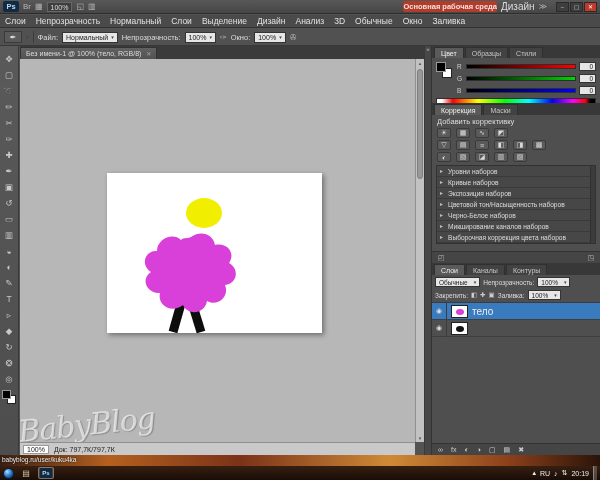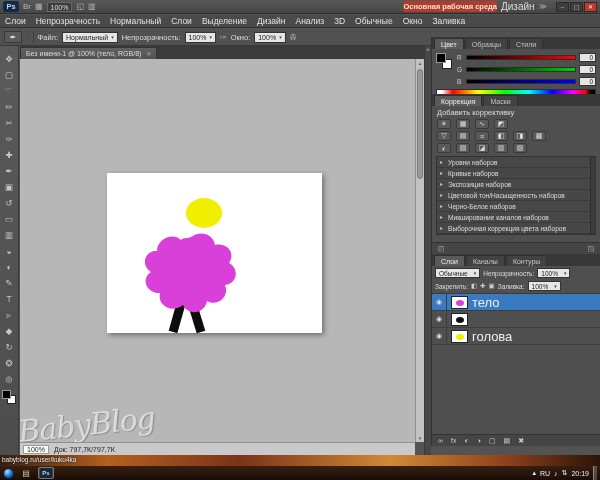--- a/index.html
+++ b/index.html
@@ -47,21 +47,21 @@
   .whitecanvas { position:absolute; left:87px; top:114px; width:215px; height:160px; background:#ffffff; box-shadow:2px 2px 5px rgba(0,0,0,.4); }
   .vscroll { position:absolute; right:0; top:13px; width:9px; bottom:13px; background:#c2c2c2; border-left:1px solid #909090; }
   .vscroll .sarr { position:absolute; left:0; width:8px; text-align:center; font-size:5px; color:#555; }
   .vthumb { position:absolute; left:1px; right:1px; top:10px; height:110px; background:#999; border:1px solid #7e7e7e; border-radius:3px; }
   .statusbar { position:absolute; left:0; bottom:0; right:9px; height:13px; background:#c9c9c9; border-top:1px solid #8f8f8f; display:flex; align-items:center; gap:5px; padding:0 3px; font-size:7px; color:#222; }
   .statuszoom { background:#fff; border:1px solid #999; padding:0 3px; height:9px; line-height:8px; }
   .watermark { position:absolute; left:-2px; bottom:0px; font-family:"DejaVu Serif", serif; font-style:italic; font-size:30px; color:rgba(255,255,255,.62); text-shadow:1px 1px 1px rgba(90,90,90,.45); transform:rotate(-6deg); letter-spacing:-1px; }
 
   
   .dockgutter { position:absolute; left:424px; top:46px; width:7px; height:409px; background:#474747; border-left:1px solid #3a3a3a; color:#bbb; font-size:6px; text-align:center; }
-  .panels { position:absolute; left:431px; top:37px; width:169px; height:409px; background:#4f4f4f; border-left:1px solid #333; display:flex; flex-direction:column; }
+  .panels { position:absolute; left:431px; top:46px; width:169px; height:409px; background:#4f4f4f; border-left:1px solid #333; display:flex; flex-direction:column; }
   .ptabs { height:12px; background:#383838; display:flex; align-items:flex-end; gap:1px; padding-left:2px; }
   .ptab { height:11px; line-height:11px; padding:0 6px; font-size:7px; color:#c5c5c5; background:#424242; border:1px solid #303030; border-bottom:none; white-space:nowrap; }
   .ptab.active { background:#5a5a5a; color:#eee; }
 
   .panel-color { height:57px; position:relative; }
   .colorbody { display:flex; gap:5px; padding:4px 4px 2px; }
   .cswatch { position:relative; width:16px; height:16px; }
   .cswatch .bgc { position:absolute; right:0; bottom:0; width:10px; height:10px; background:#fff; border:1px solid #222; }
   .cswatch .fgc { position:absolute; left:0; top:0; width:10px; height:10px; background:#000; border:1px solid #999; }
   .sliders { flex:1; display:flex; flex-direction:column; gap:3px; }
@@ -89,21 +89,21 @@
   .panel-layers { flex:1; position:relative; background:#4f4f4f; }
   .layerctl { display:flex; align-items:center; gap:3px; padding:2px 3px 1px; font-size:6.5px; color:#ddd; }
   .lselect { background:#e6e6e6; color:#222; border:1px solid #333; height:10px; display:flex; align-items:center; gap:6px; padding:0 3px; font-size:6.5px; }
   .lockicons { display:flex; gap:3px; font-size:6.5px; color:#ccc; }
   .layerrows { margin-top:1px; border-top:1px solid #3c3c3c; }
   .lrow { height:17px; display:flex; align-items:center; border-bottom:1px solid #3e3e3e; background:#4f4f4f; }
   .lrow.selected { background:#3a7bbf; }
   .leye { width:15px; height:17px; border-right:1px solid #3c3c3c; display:flex; align-items:center; justify-content:center; color:#ddd; font-size:7px; }
   .lthumb { width:17px; height:13px; background:#fff; border:1px solid #222; margin:0 4px; position:relative; flex:none; }
   .ldot { position:absolute; left:4px; top:3px; width:8px; height:6px; border-radius:50%; }
-  .lname { font-size:13px; color:#eee; flex:1; }
+  .lname { font-size:10px; color:#eee; flex:1; }
   .llock { font-size:7px; color:#ccc; margin-right:5px; }
   .lbottom { position:absolute; bottom:0; left:0; right:0; height:12px; background:#454545; border-top:1px solid #333; display:flex; gap:8px; align-items:center; padding:0 6px; font-size:7px; color:#ccc; }
 
   
   .wallpaper { position:absolute; left:0; top:455px; width:600px; height:11px; background:linear-gradient(90deg,#3a1f12,#b5601f 18%,#7a3318 40%,#d08a36 65%,#8a3f1a 85%,#2a140a); }
   .urltext { position:absolute; left:2px; top:456px; font-size:6.5px; color:#f0f0f0; text-shadow:0 0 2px #000; }
   .taskbar { position:absolute; left:0; top:466px; width:600px; height:14px; background:linear-gradient(rgba(52,30,16,.95),rgba(22,11,6,.97)); display:flex; align-items:center; gap:4px; padding:0 3px; }
   .orb { width:11px; height:11px; border-radius:50%; background:radial-gradient(circle at 35% 30%,#aadcff,#1f6fbf 55%,#0a3a7a); border:1px solid #061f3f; }
   .tbicon { width:16px; height:12px; display:flex; align-items:center; justify-content:center; color:#e0cda9; font-size:8px; border-radius:2px; }
   .tbicon.activeapp { background:rgba(255,255,255,.18); border:1px solid rgba(255,255,255,.28); }
@@ -352,27 +352,20 @@
                 <span class="ldot" style="background:#d93fd9"></span>
               </span>
             <span class="lname">тело</span>
           </div>
           <div class="lrow">
             <span class="leye">◉</span>
             <span class="lthumb">
                 <span class="ldot" style="background:#111111"></span>
               </span>
           </div>
-          <div class="lrow">
-            <span class="leye">◉</span>
-            <span class="lthumb">
-                <span class="ldot" style="background:#f2ee00"></span>
-              </span>
-            <span class="lname">голова</span>
-          </div>
         </div>
         <div class="lbottom">
           <span>∞</span>
           <span>fx</span>
           <span>◐</span>
           <span>◑</span>
           <span>▢</span>
           <span>▤</span>
           <span>✖</span>
         </div>

